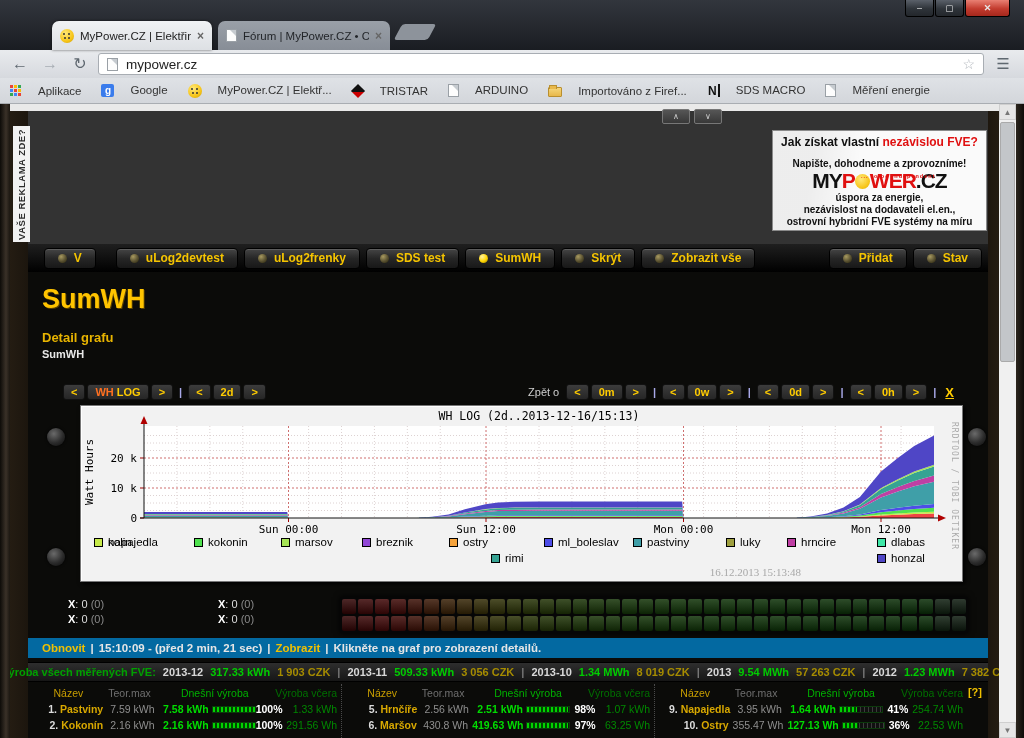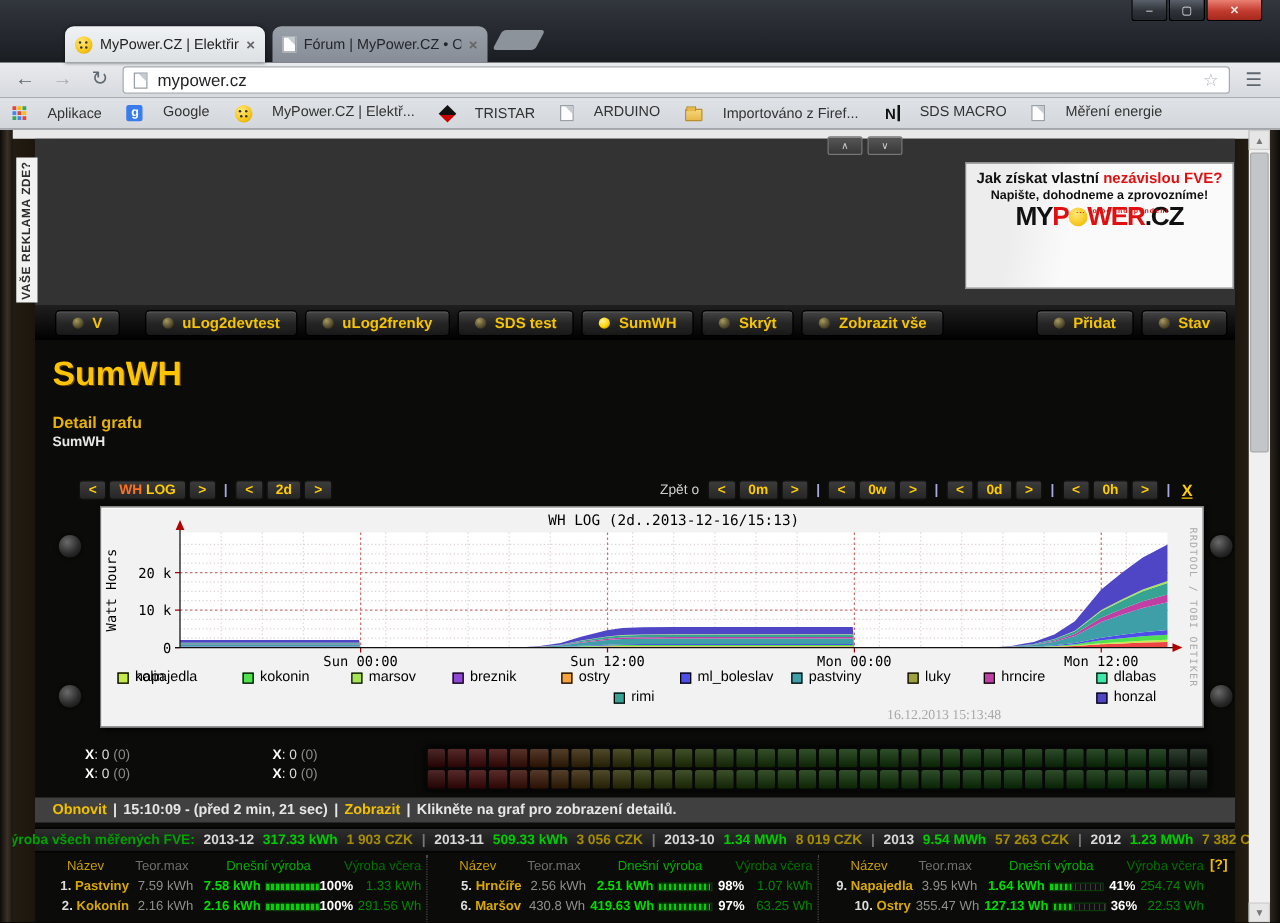--- a/index.html
+++ b/index.html
@@ -76,21 +76,21 @@
     border:1px solid #777;color:#cfcfcf;font-size:8px;display:flex;align-items:center;justify-content:center;border-radius:2px;}
   .rekl{position:absolute;left:3px;top:22px;width:17px;height:116px;background:#f2f2f2;
     display:flex;align-items:center;justify-content:center;}
   .rekl span{writing-mode:vertical-rl;transform:rotate(180deg);font-size:9.5px;font-weight:bold;color:#2c2c2c;letter-spacing:.5px;white-space:nowrap;}
 
   .adbox{position:absolute;left:762px;top:26px;width:215px;height:101px;background:#fafafa;
     border:1px solid #8a8a8a;text-align:center;color:#111;padding-top:4px;
     background-image:linear-gradient(100deg,rgba(0,0,0,.05) 20%,rgba(255,255,255,0) 40%);}
   .ad-l1{font-size:12px;font-weight:bold;}
   .ad-l1 .red{color:#e01010;}
-  .ad-l2{font-size:10px;font-weight:bold;margin-top:2px;}
+  .ad-l2{font-size:10px;font-weight:bold;margin-top:9px;}
   .ad-logo{font-size:21px;font-weight:bold;letter-spacing:-1px;line-height:20px;position:relative;margin-top:2px;}
   .ad-logo .red{color:#e01010;}
   .ad-tag{position:absolute;top:-5px;left:88px;font-size:5.5px;color:#e01010;font-weight:bold;letter-spacing:1px;}
   .ad-sun{display:inline-block;width:15px;height:15px;border-radius:50%;
     background:radial-gradient(circle at 40% 35%,#ffe97a,#f7c518 65%,#d9a908);vertical-align:-1px;}
   .ad-l3{font-size:10px;font-weight:bold;line-height:12px;margin-top:1px;}
 
   .navrow{position:absolute;left:18px;top:140px;width:960px;height:28px;
     background:linear-gradient(#1f1f1f,#000);display:flex;align-items:center;}
   .dbtn{height:21px;display:flex;align-items:center;gap:7px;padding:0 13px;margin-right:6px;
@@ -135,21 +135,21 @@
   .coords{position:absolute;left:40px;top:326px;width:280px;font-size:11px;color:#ddd;
     display:grid;grid-template-columns:150px 130px;row-gap:3px;}
   .coords b{color:#fff;}
   .coords .paren{color:#8a8a8a;}
 
   .heat{position:absolute;left:312px;top:325px;width:628px;height:36px;background:#060606;
     padding:2px;display:grid;grid-template-columns:repeat(38,1fr);grid-template-rows:1fr 1fr;gap:2px;
     box-shadow:0 0 6px #000;}
   .heat div{border-radius:2px;background-image:linear-gradient(rgba(255,255,255,.14),rgba(0,0,0,.3));}
 
-  .refreshrow{position:absolute;left:0px;top:366px;width:960px;height:20px;background:#404040;
+  .refreshrow{position:absolute;left:0px;top:366px;width:960px;height:20px;background:#0369a1;
     display:flex;align-items:center;padding-left:14px;font-size:11.5px;color:#e6e6e6;font-weight:bold;gap:5px;}
   .ylink{color:#f0c000;}
 
   .statsbar{position:absolute;left:0px;top:390px;width:960px;height:20px;
     background:linear-gradient(#2e2e2e,#161616);border-top:1px solid #000;border-bottom:1px solid #000;
     display:flex;align-items:center;justify-content:center;font-size:11px;font-weight:bold;gap:7px;white-space:nowrap;}
   .statsbar .lbl{color:#00a000;}
   .st-period{color:#d8d8d8;}
   .st-energy{color:#00cc00;}
   .st-price{color:#a68c00;}
@@ -255,20 +255,25 @@
     <div class="pgbtn" style="left:684px;">∨</div>
 
     <div class="rekl">
       <span>VAŠE REKLAMA ZDE?</span>
     </div>
 
     <div class="adbox">
       <div class="ad-l1"><span>Jak získat vlastní</span> <span class="red">nezávislou FVE?</span></div>
       <div class="ad-l2">Napište, dohodneme a zprovozníme!</div>
       <div class="ad-logo"><span class="ad-tag">... to be independent</span><span>MY</span><span class="red">P</span><span class="ad-sun"></span><span class="red">WER</span><span>.CZ</span></div>
+      <div class="ad-l3">
+        <div>úspora za energie,</div>
+        <div>nezávislost na dodavateli el.en.,</div>
+        <div>ostrovní hybridní FVE systémy na míru</div>
+      </div>
     </div>
 
     <div class="navrow" id="navrow">
         <div style="width: 16px;"></div>
         <div class="dbtn" style="margin-right: 20px;">
           <span class="dot"></span>
           <span>V</span>
         </div>
         <div class="dbtn">
           <span class="dot"></span>

